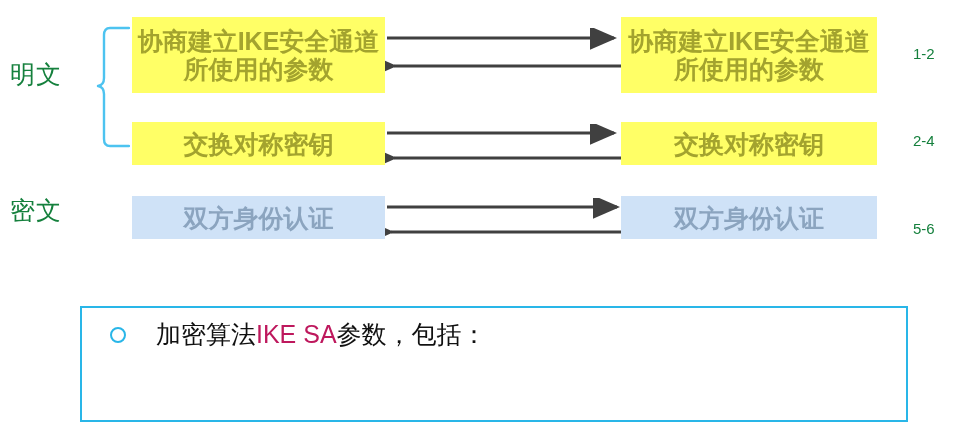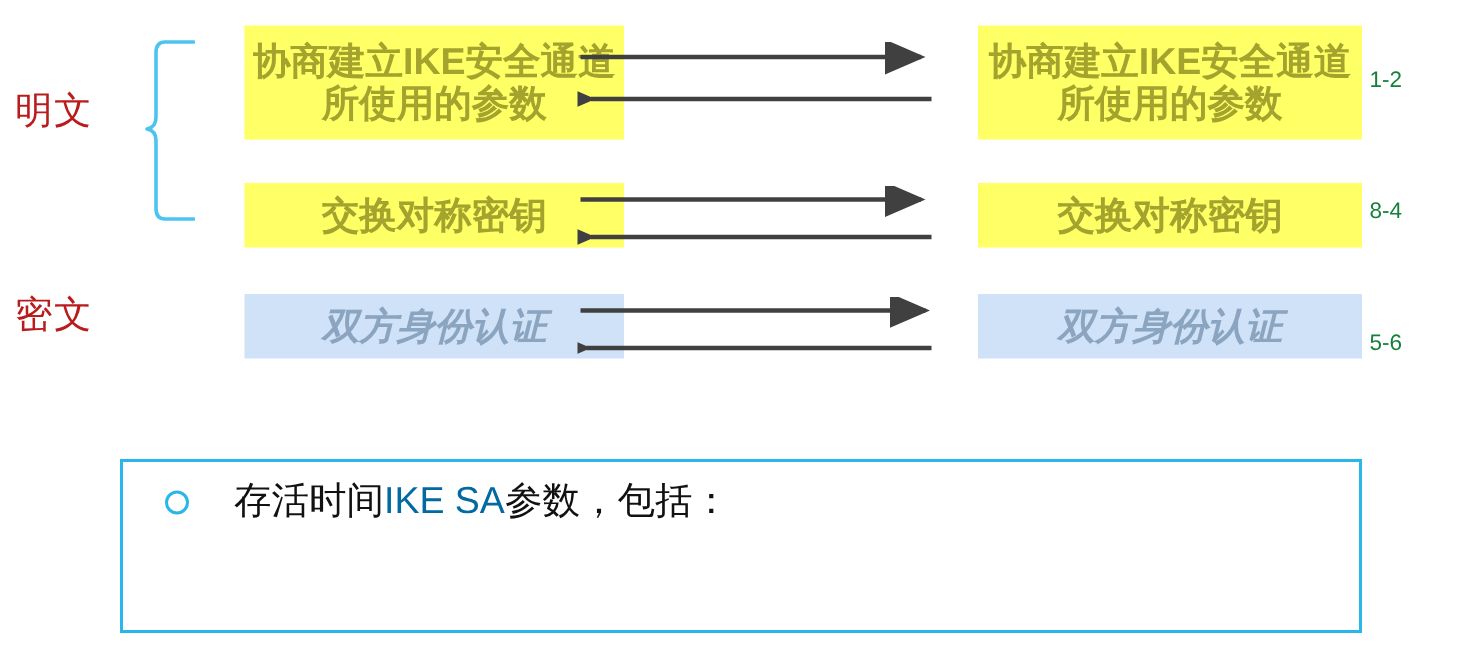--- a/index.html
+++ b/index.html
@@ -15,21 +15,21 @@
     width: 976px;
     height: 431px;
     background: #ffffff;
     overflow: hidden;
   }
 
   
   .side-label {
     position: absolute;
     font-size: 25px;
-    color: #b91c1c;
+    color: #15803d;
     font-family: "Liberation Sans", "DejaVu Sans", sans-serif;
     letter-spacing: 1px;
     white-space: nowrap;
     line-height: 1;
   }
   #label-plain  { left: 10px;  top: 62px; }
   #label-cipher { left: 10px;  top: 198px; text-align: center; }
 
   
   .brace {
@@ -44,30 +44,28 @@
   .msgbox {
     position: absolute;
     display: flex;
     align-items: center;
     justify-content: center;
     text-align: center;
     font-weight: bold;
     font-family: "Liberation Sans", "DejaVu Sans", sans-serif;
     line-height: 1.12;
     box-sizing: border-box;
-    margin-left: 31px;
   }
   .msgbox.yellow {
     background: #ffff66;
     color: #a3a32e;
   }
   .msgbox.blue {
     background: #cfe2f7;
     color: #8ba4bf;
-    font-style: italic;
   }
 
   
   #box-l1 { left: 132px; top: 17px;  width: 253px; height: 76px; font-size: 25px; }
   #box-r1 { left: 621px; top: 17px;  width: 256px; height: 76px; font-size: 25px; }
   
   #box-l2 { left: 132px; top: 122px; width: 253px; height: 43px; font-size: 25px; }
   #box-r2 { left: 621px; top: 122px; width: 256px; height: 43px; font-size: 25px; }
   
   #box-l3 { left: 132px; top: 196px; width: 253px; height: 43px; font-size: 25px; }
@@ -130,21 +128,21 @@
     border-radius: 50%;
     flex: 0 0 auto;
     margin-right: 9px;
   }
   .note-text {
     font-size: 25px;
     color: #111111;
     font-family: "Liberation Sans", "DejaVu Sans", sans-serif;
     line-height: 1;
   }
-  .note-text .hl-red { color: #0369a1; }
+  .note-text .hl-red { color: #be185d; }
 </style>
 </head>
 <body>
 
 <div id="canvas">
 
   <div class="side-label" id="label-plain">明文</div>
 
   <div class="side-label" id="label-cipher">密文</div>
 
@@ -187,21 +185,21 @@
           <path d="M9,0.6 L0,4.5 L9,8.4 Z" fill="#404040"></path>
         </marker>
       </defs>
       <line x1="2" y1="9" x2="229" y2="9" stroke="#404040" stroke-width="3" marker-end="url(#ahR2)"></line>
       <line x1="236" y1="34" x2="9" y2="34" stroke="#404040" stroke-width="3" marker-end="url(#ahL2)"></line>
     </svg>
   </div>
 
   <div class="msgbox yellow" id="box-r2">交换对称密钥</div>
 
-  <div class="step-num" id="step-2">8-4</div>
+  <div class="step-num" id="step-2">2-4</div>
 
   <div class="msgbox blue" id="box-l3">双方身份认证</div>
 
   <div class="arrows" id="arrows3">
     <svg width="238" height="44" viewBox="0 0 238 44" xmlns="http://www.w3.org/2000/svg">
       <defs>
         <marker id="ahR3" markerWidth="9" markerHeight="9" refX="8" refY="4.5" orient="auto">
           <path d="M0,0.6 L9,4.5 L0,8.4 Z" fill="#404040"></path>
         </marker>
         <marker id="ahL3" markerWidth="9" markerHeight="9" refX="1" refY="4.5" orient="auto">
@@ -214,19 +212,19 @@
   </div>
 
   <div class="msgbox blue" id="box-r3">双方身份认证</div>
 
   <div class="step-num" id="step-3">5-6</div>
 
   <div id="note-panel">
 
     <div class="note-line" id="note-line-1">
       <span class="bullet-hollow"></span>
-      <span class="note-text"><span>存活时间</span><span class="hl-red">IKE SA</span><span>参数，包括：</span></span>
+      <span class="note-text"><span>加密算法</span><span class="hl-red">IKE SA</span><span>参数，包括：</span></span>
     </div>
 
 
   </div>
 
 </div>
 
 </body></html>

